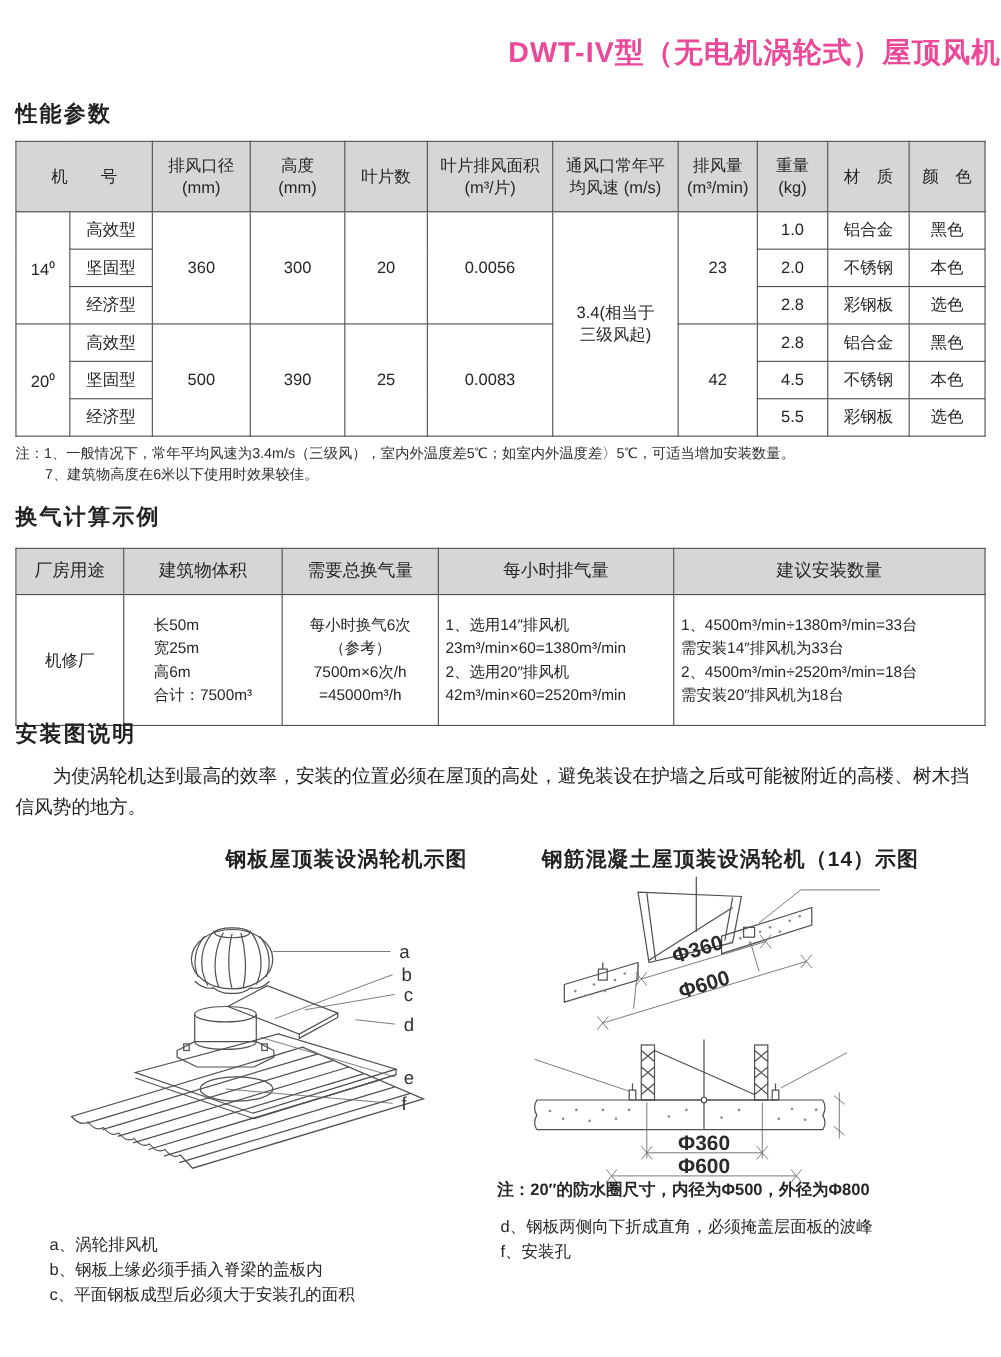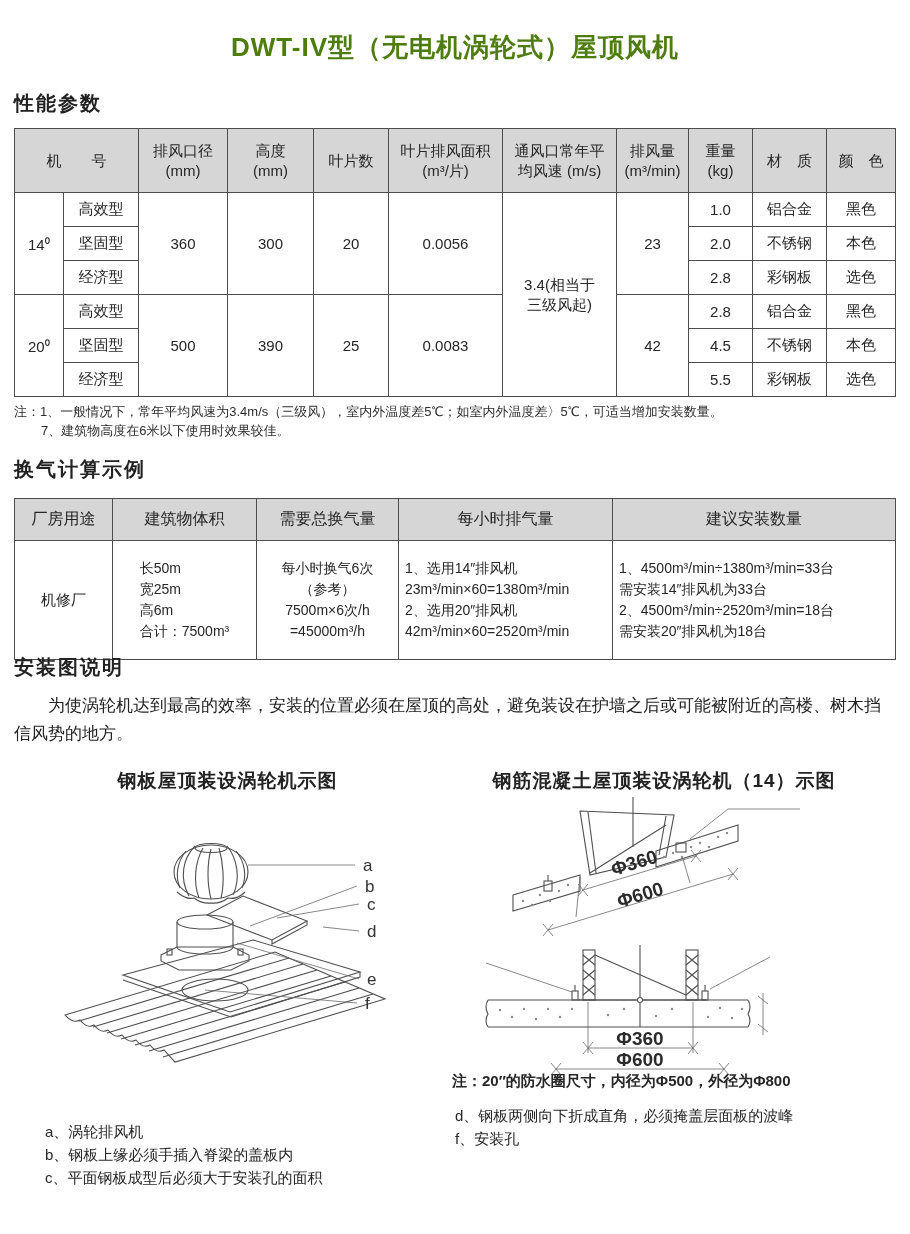--- a/index.html
+++ b/index.html
@@ -7,21 +7,21 @@
     width:910px; height:1234px;
     background:#ffffff;
     font-family:"Liberation Sans", sans-serif;
     color:#2b2b2b;
     position:relative;
     overflow:hidden;
   }
   .abs { position:absolute; }
   .page-title {
     top:30px; left:0; width:910px;
-    text-align:center; font-size:26px; font-weight:bold; color:#4d7c0f;
+    text-align:right; font-size:26px; font-weight:bold; color:#ec4899;
     letter-spacing:1px;
   }
   .section-heading { font-size:20px; font-weight:bold; color:#222; letter-spacing:2px; }
   .sec1 { top:90px; left:14px; }
   .sec2 { top:456px; left:14px; }
   .sec3 { top:654px; left:14px; }
 
   table { border-collapse:collapse; table-layout:fixed; }
   .perf, .vent { position:absolute; left:14px; width:881px; }
   .perf { top:128px; }
@@ -46,21 +46,21 @@
 
   .notes { top:402px; left:14px; font-size:13px; color:#2e2e2e; line-height:19px; }
   .notes .n2 { padding-left:27px; }
 
   .install-para {
     top:692px; left:14px; width:880px;
     font-size:17px; line-height:28px; color:#222;
     text-indent:2em; margin:0;
   }
   .diagram-caption { font-size:19px; font-weight:bold; color:#222; text-align:center; letter-spacing:1px; }
-  .cap-left  { top:768px; left:30px;  width:395px; }
+  .cap-left  { top:768px; left:30px;  width:395px;text-align:right; }
   .cap-right { top:768px; left:428px; width:472px; }
 
   svg { position:absolute; overflow:visible; }
   .sketch { stroke:#4f4f4f; stroke-width:1.1; fill:none; }
   .sketch-thin { stroke:#6a6a6a; stroke-width:0.8; fill:none; }
   .speck { fill:#8a8a8a; stroke:none; }
   .dim-text { font-size:19px; font-weight:bold; fill:#2b2b2b; }
   .part-label { font-size:17px; fill:#333; }
 
   .diagram-note { top:1072px; left:452px; width:450px; font-size:15px; font-weight:bold; color:#262626; }

